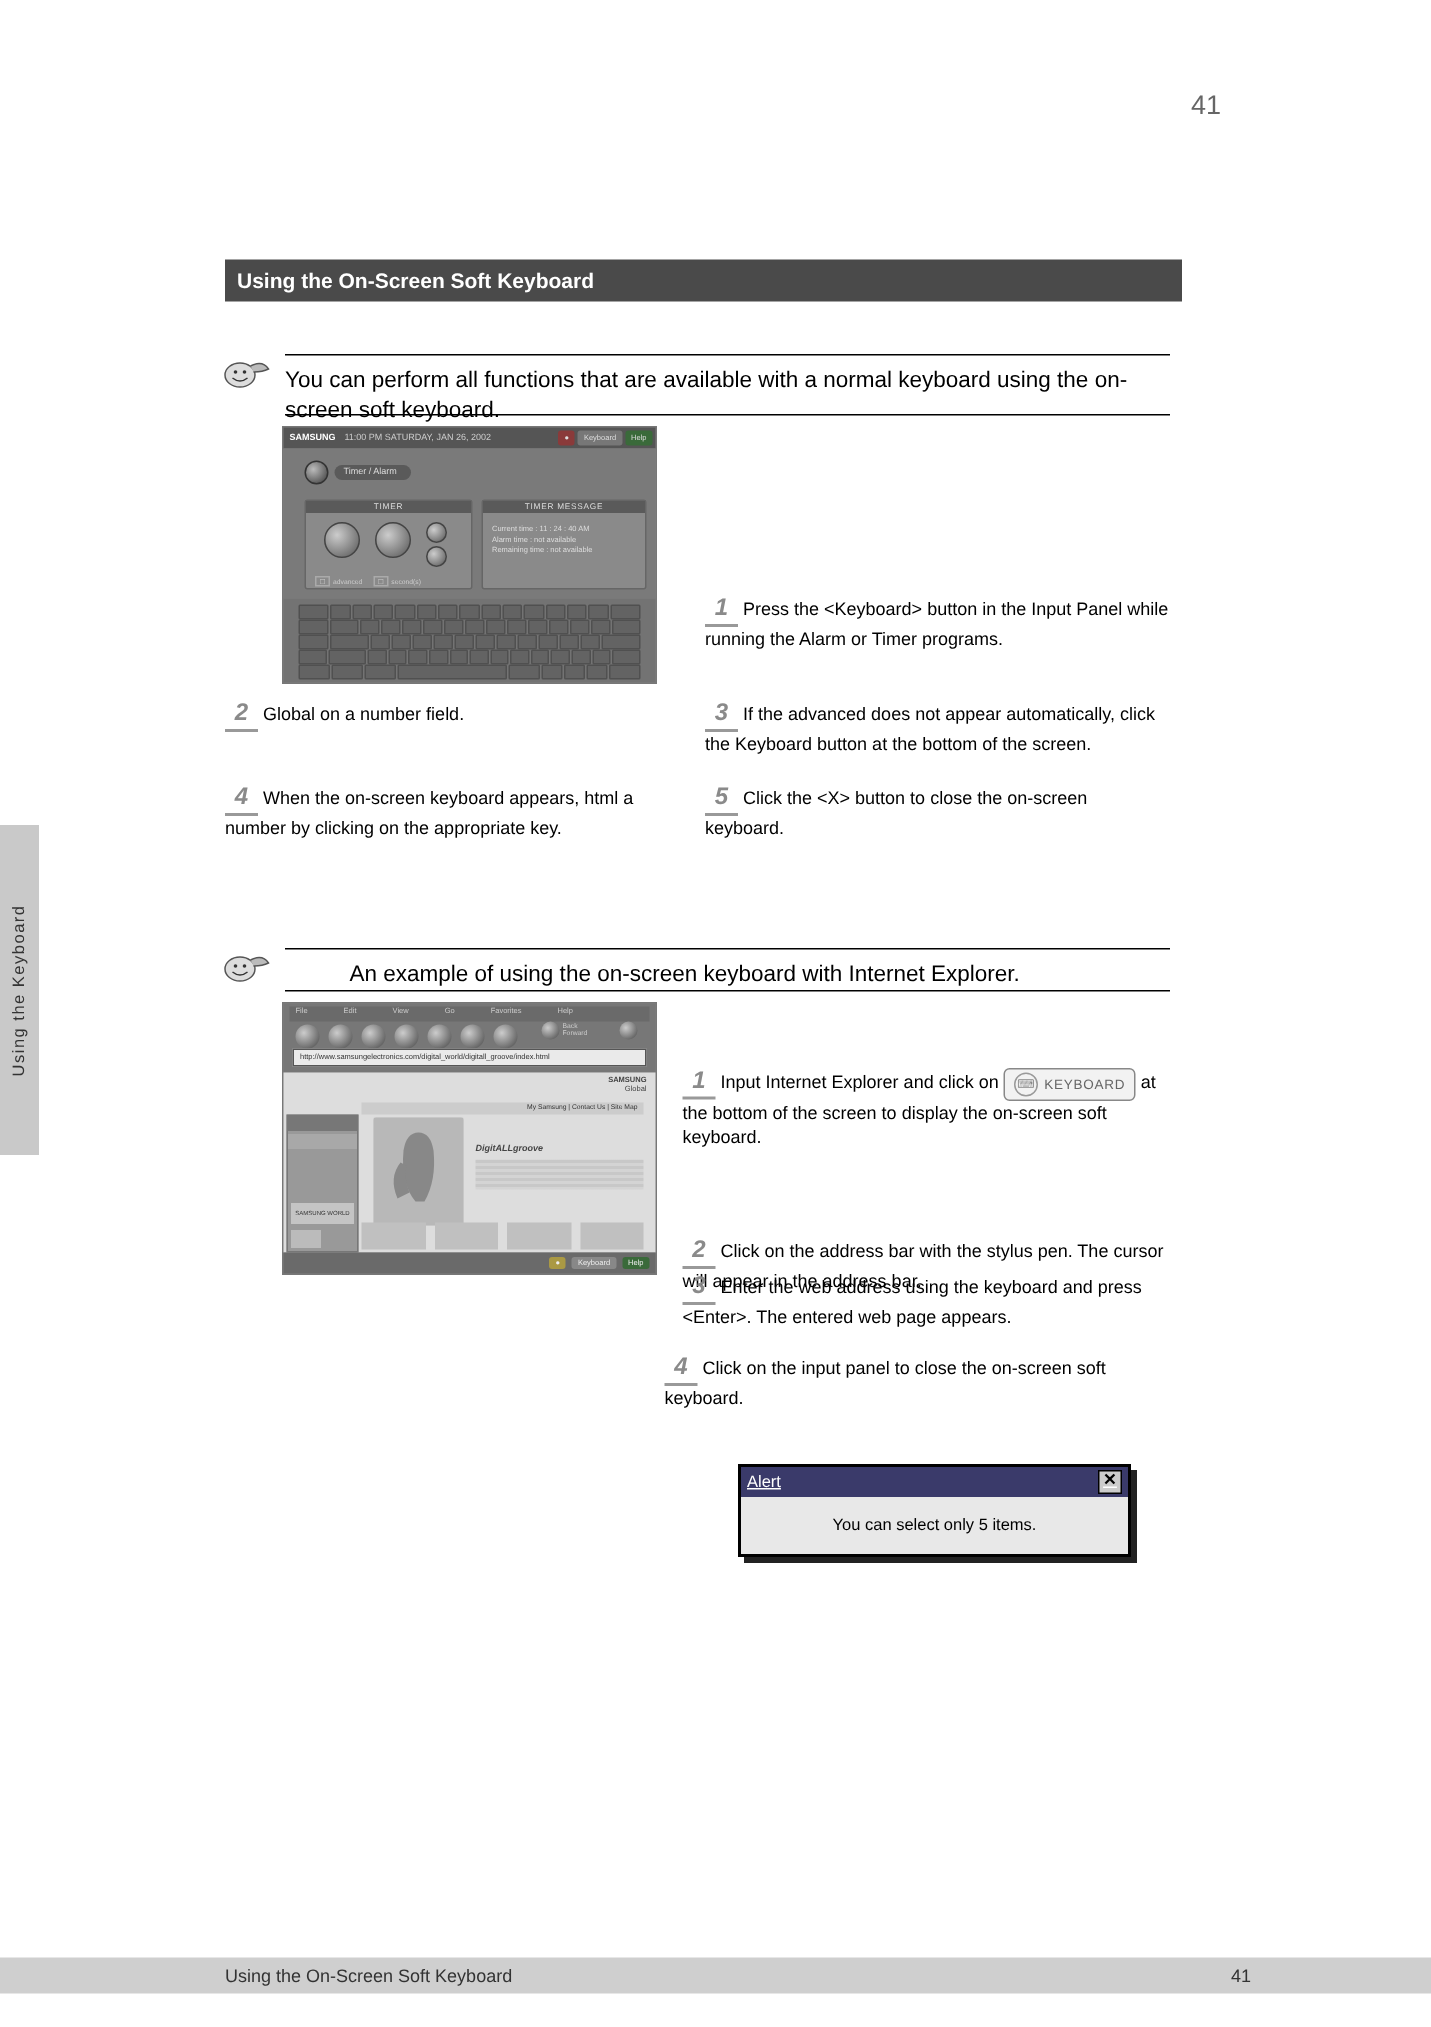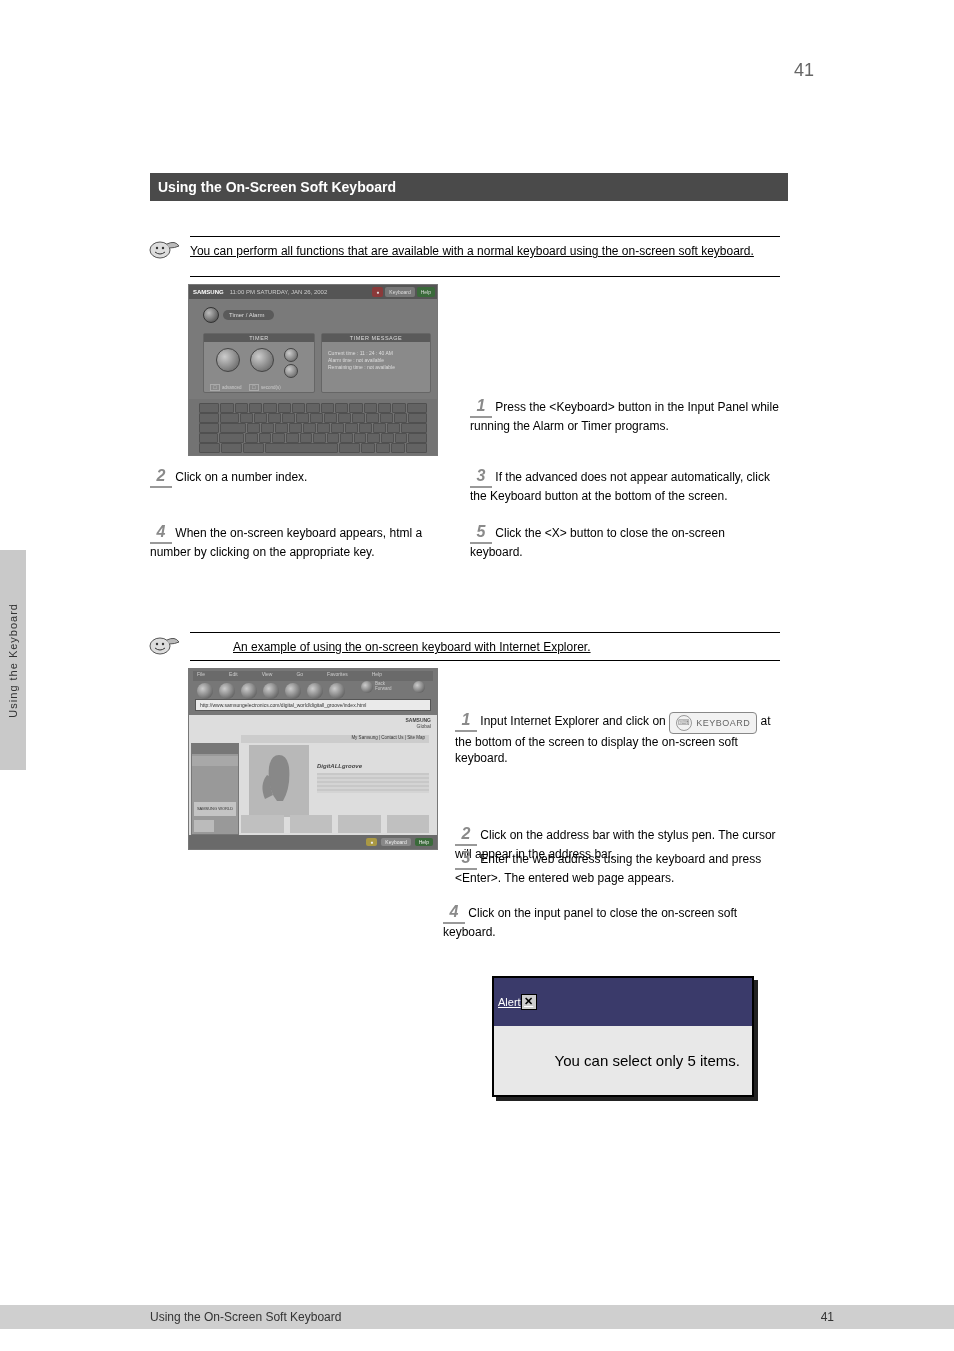--- a/index.html
+++ b/index.html
@@ -40,24 +40,23 @@
   .tip-icon {
     position: absolute;
     left: 145px;
     width: 36px;
     height: 30px;
   }
   .tip-icon svg { width: 100%; height: 100%; }
   .tip-text {
     position: absolute;
     left: 190px;
-    font-size: 12px;
+    font-size: 15px;
     line-height: 1.3;
     width: 590px;
-    text-decoration: underline;
   }
   .screenshot-box {
     position: absolute;
     border: 1px solid #777;
     background: #888;
   }
   .app-header {
     height: 14px;
     background: #555;
     display: flex;
@@ -249,41 +248,41 @@
   .dialog {
     position: absolute;
     border: 2px solid #000;
     background: #e8e8e8;
     box-shadow: 4px 4px 0 #222;
   }
   .dialog .titlebar {
     background: #3a3a6a;
     color: #fff;
     font-size: 11px;
-    padding: 16px 4px;
-    display: flex;
-    justify-content: flex-start;
+    padding: 2px 4px;
+    display: flex;
+    justify-content: space-between;
     align-items: center;
     height: 16px;
     text-decoration: underline;
   }
   .dialog .close {
     width: 14px; height: 14px;
     background: #ccc;
     border: 1px solid #000;
     color: #000;
     font-weight: bold;
     text-align: center;
     line-height: 12px;
     font-size: 11px;
   }
   .dialog .body {
-    padding: 26px 12px;
-    font-size: 15px;
-    text-align: right;
+    padding: 13px 12px;
+    font-size: 11px;
+    text-align: center;
   }
   .dialog .okbtn {
     display: inline-block;
     border: 1px solid #000;
     background: #ddd;
     padding: 0 22px;
     font-size: 11px;
     margin: 6px auto 10px;
     box-shadow: 1px 1px 0 #555;
   }
@@ -465,21 +464,21 @@
     </div>
   </div>
 </div>
 
 <div class="step-block" style="top:398px; left:470px; width:310px;">
   <span class="step-num">1</span>
   <span class="txt">Press the &lt;Keyboard&gt; button in the Input Panel while running the Alarm or Timer programs.</span>
 </div>
 <div class="step-block" style="top:468px; left:150px; width:290px;">
   <span class="step-num">2</span>
-  <span class="txt">Click on a number index.</span>
+  <span class="txt">Global on a number field.</span>
 </div>
 <div class="step-block" style="top:468px; left:470px; width:310px;">
   <span class="step-num">3</span>
   <span class="txt">If the advanced does not appear automatically, click the Keyboard button at the bottom of the screen.</span>
 </div>
 <div class="step-block" style="top:524px; left:150px; width:290px;">
   <span class="step-num">4</span>
   <span class="txt">When the on-screen keyboard appears, html a number by clicking on the appropriate key.</span>
 </div>
 <div class="step-block" style="top:524px; left:470px; width:310px;">

